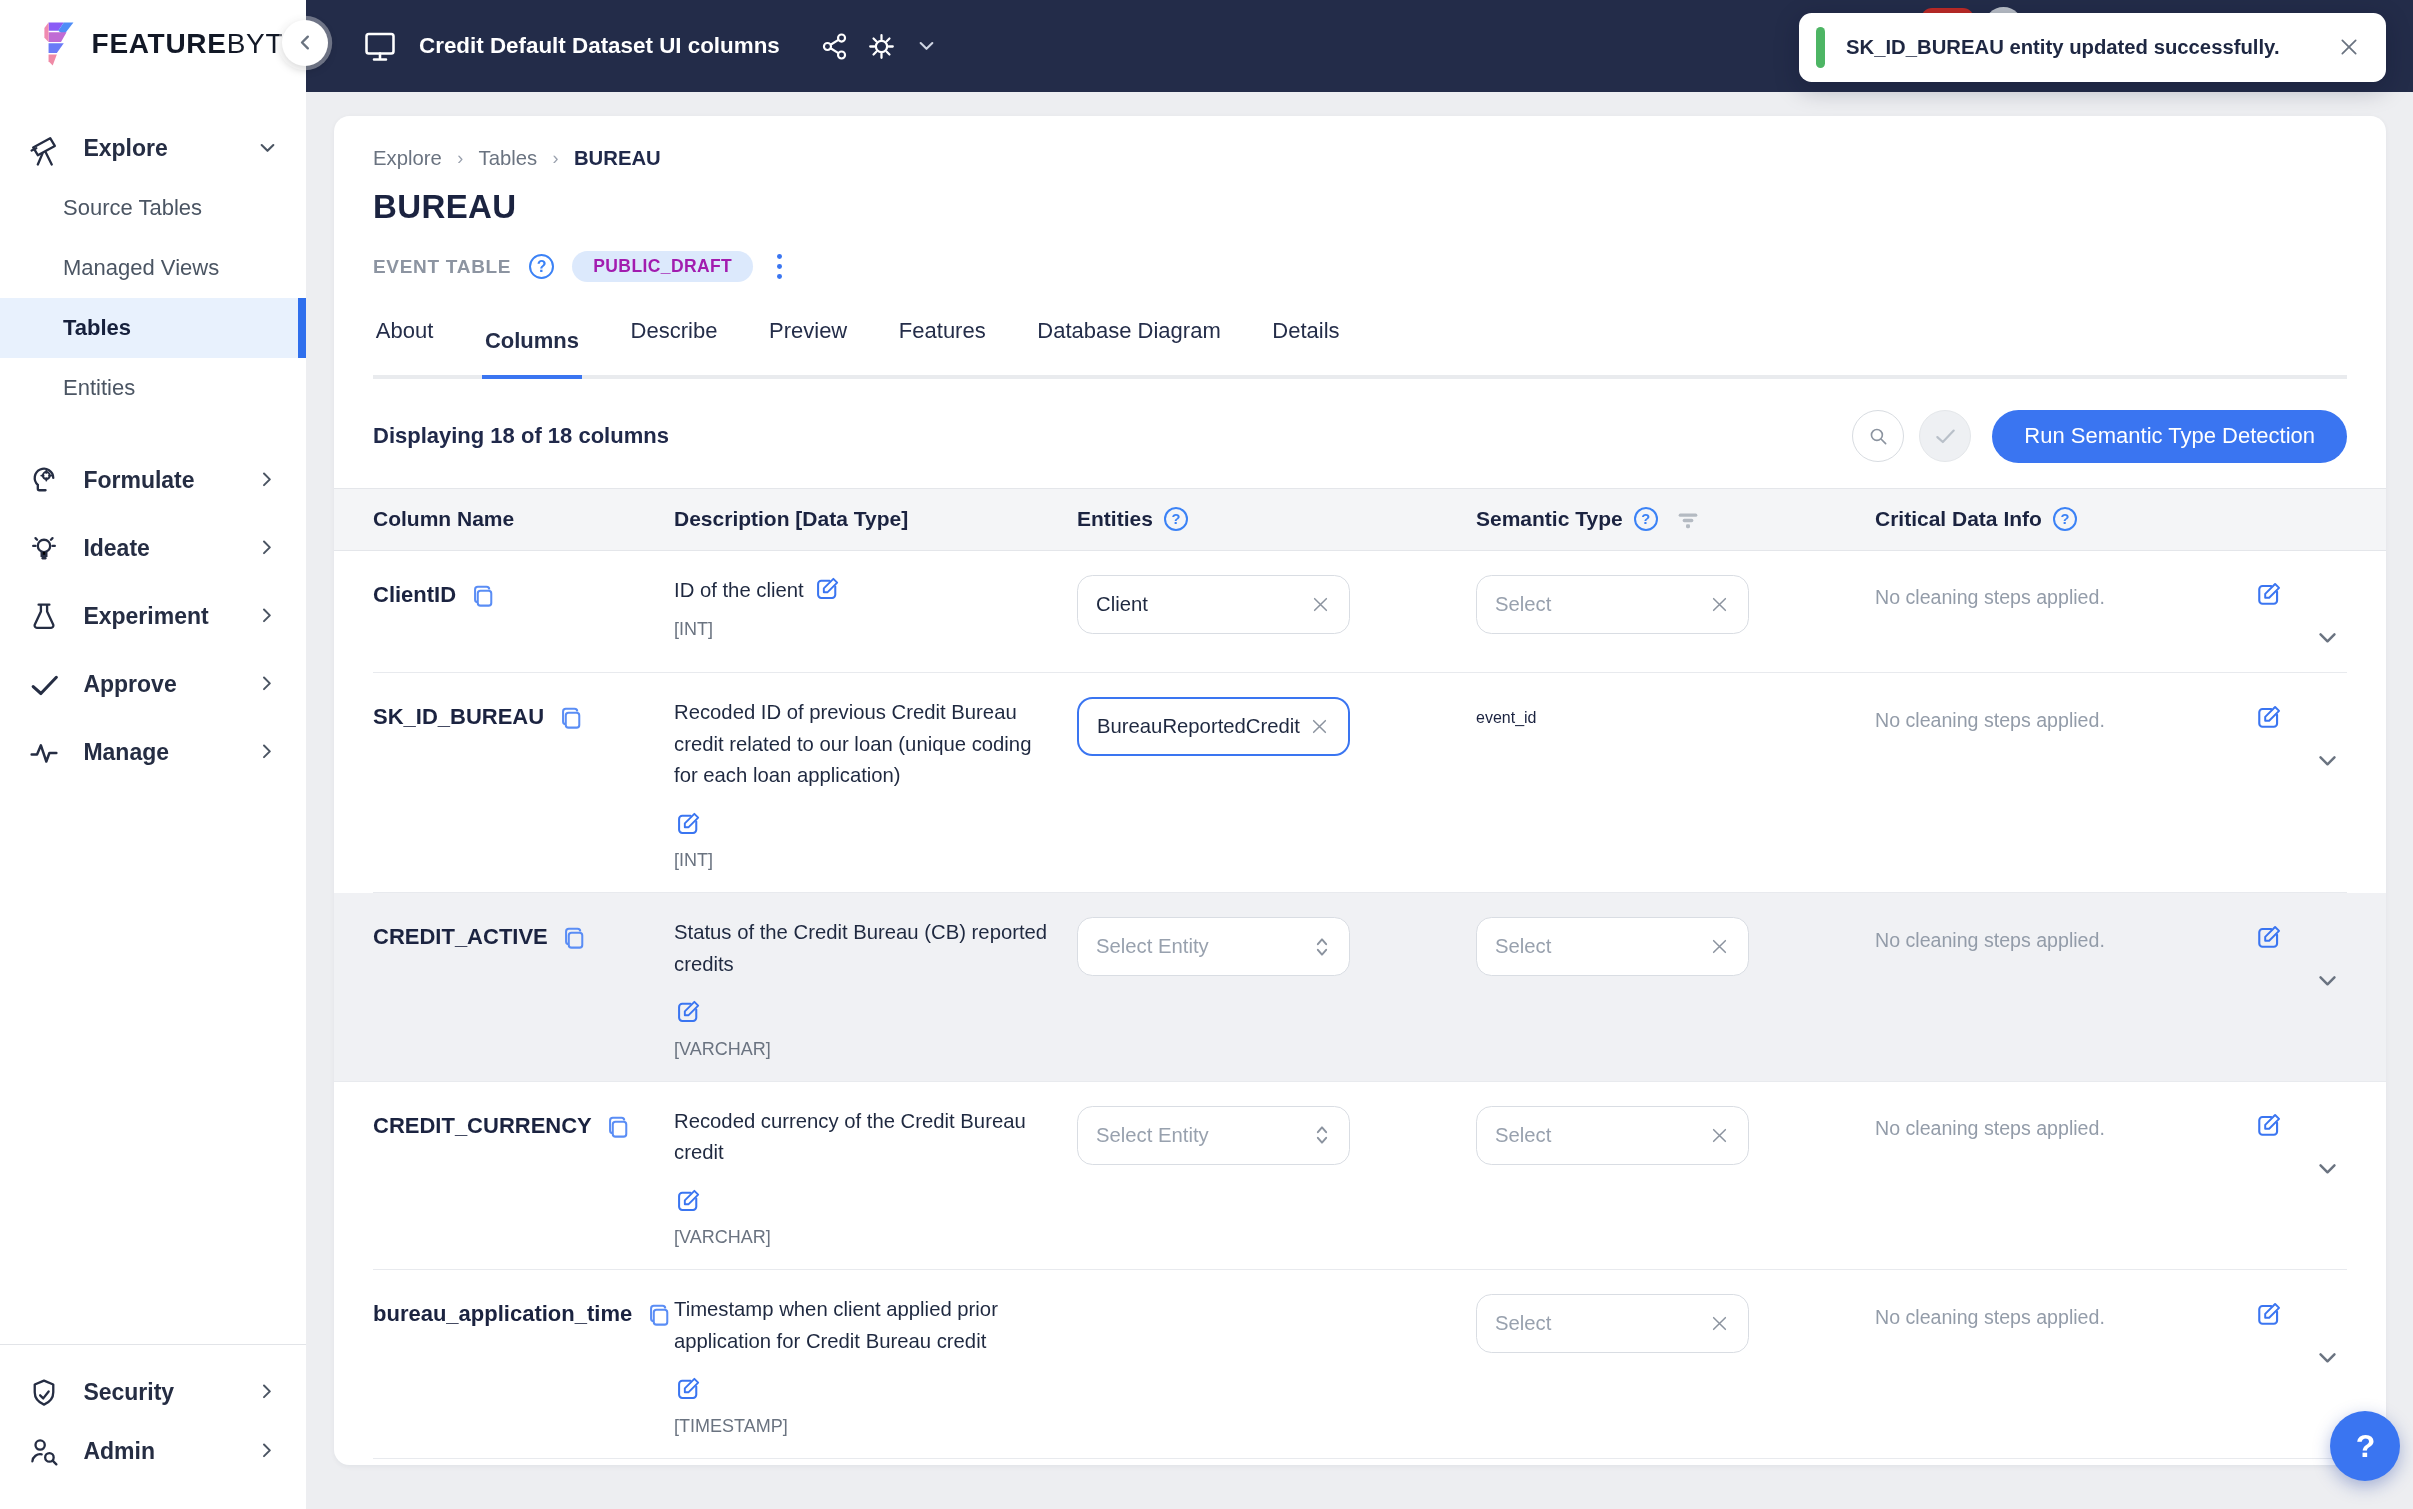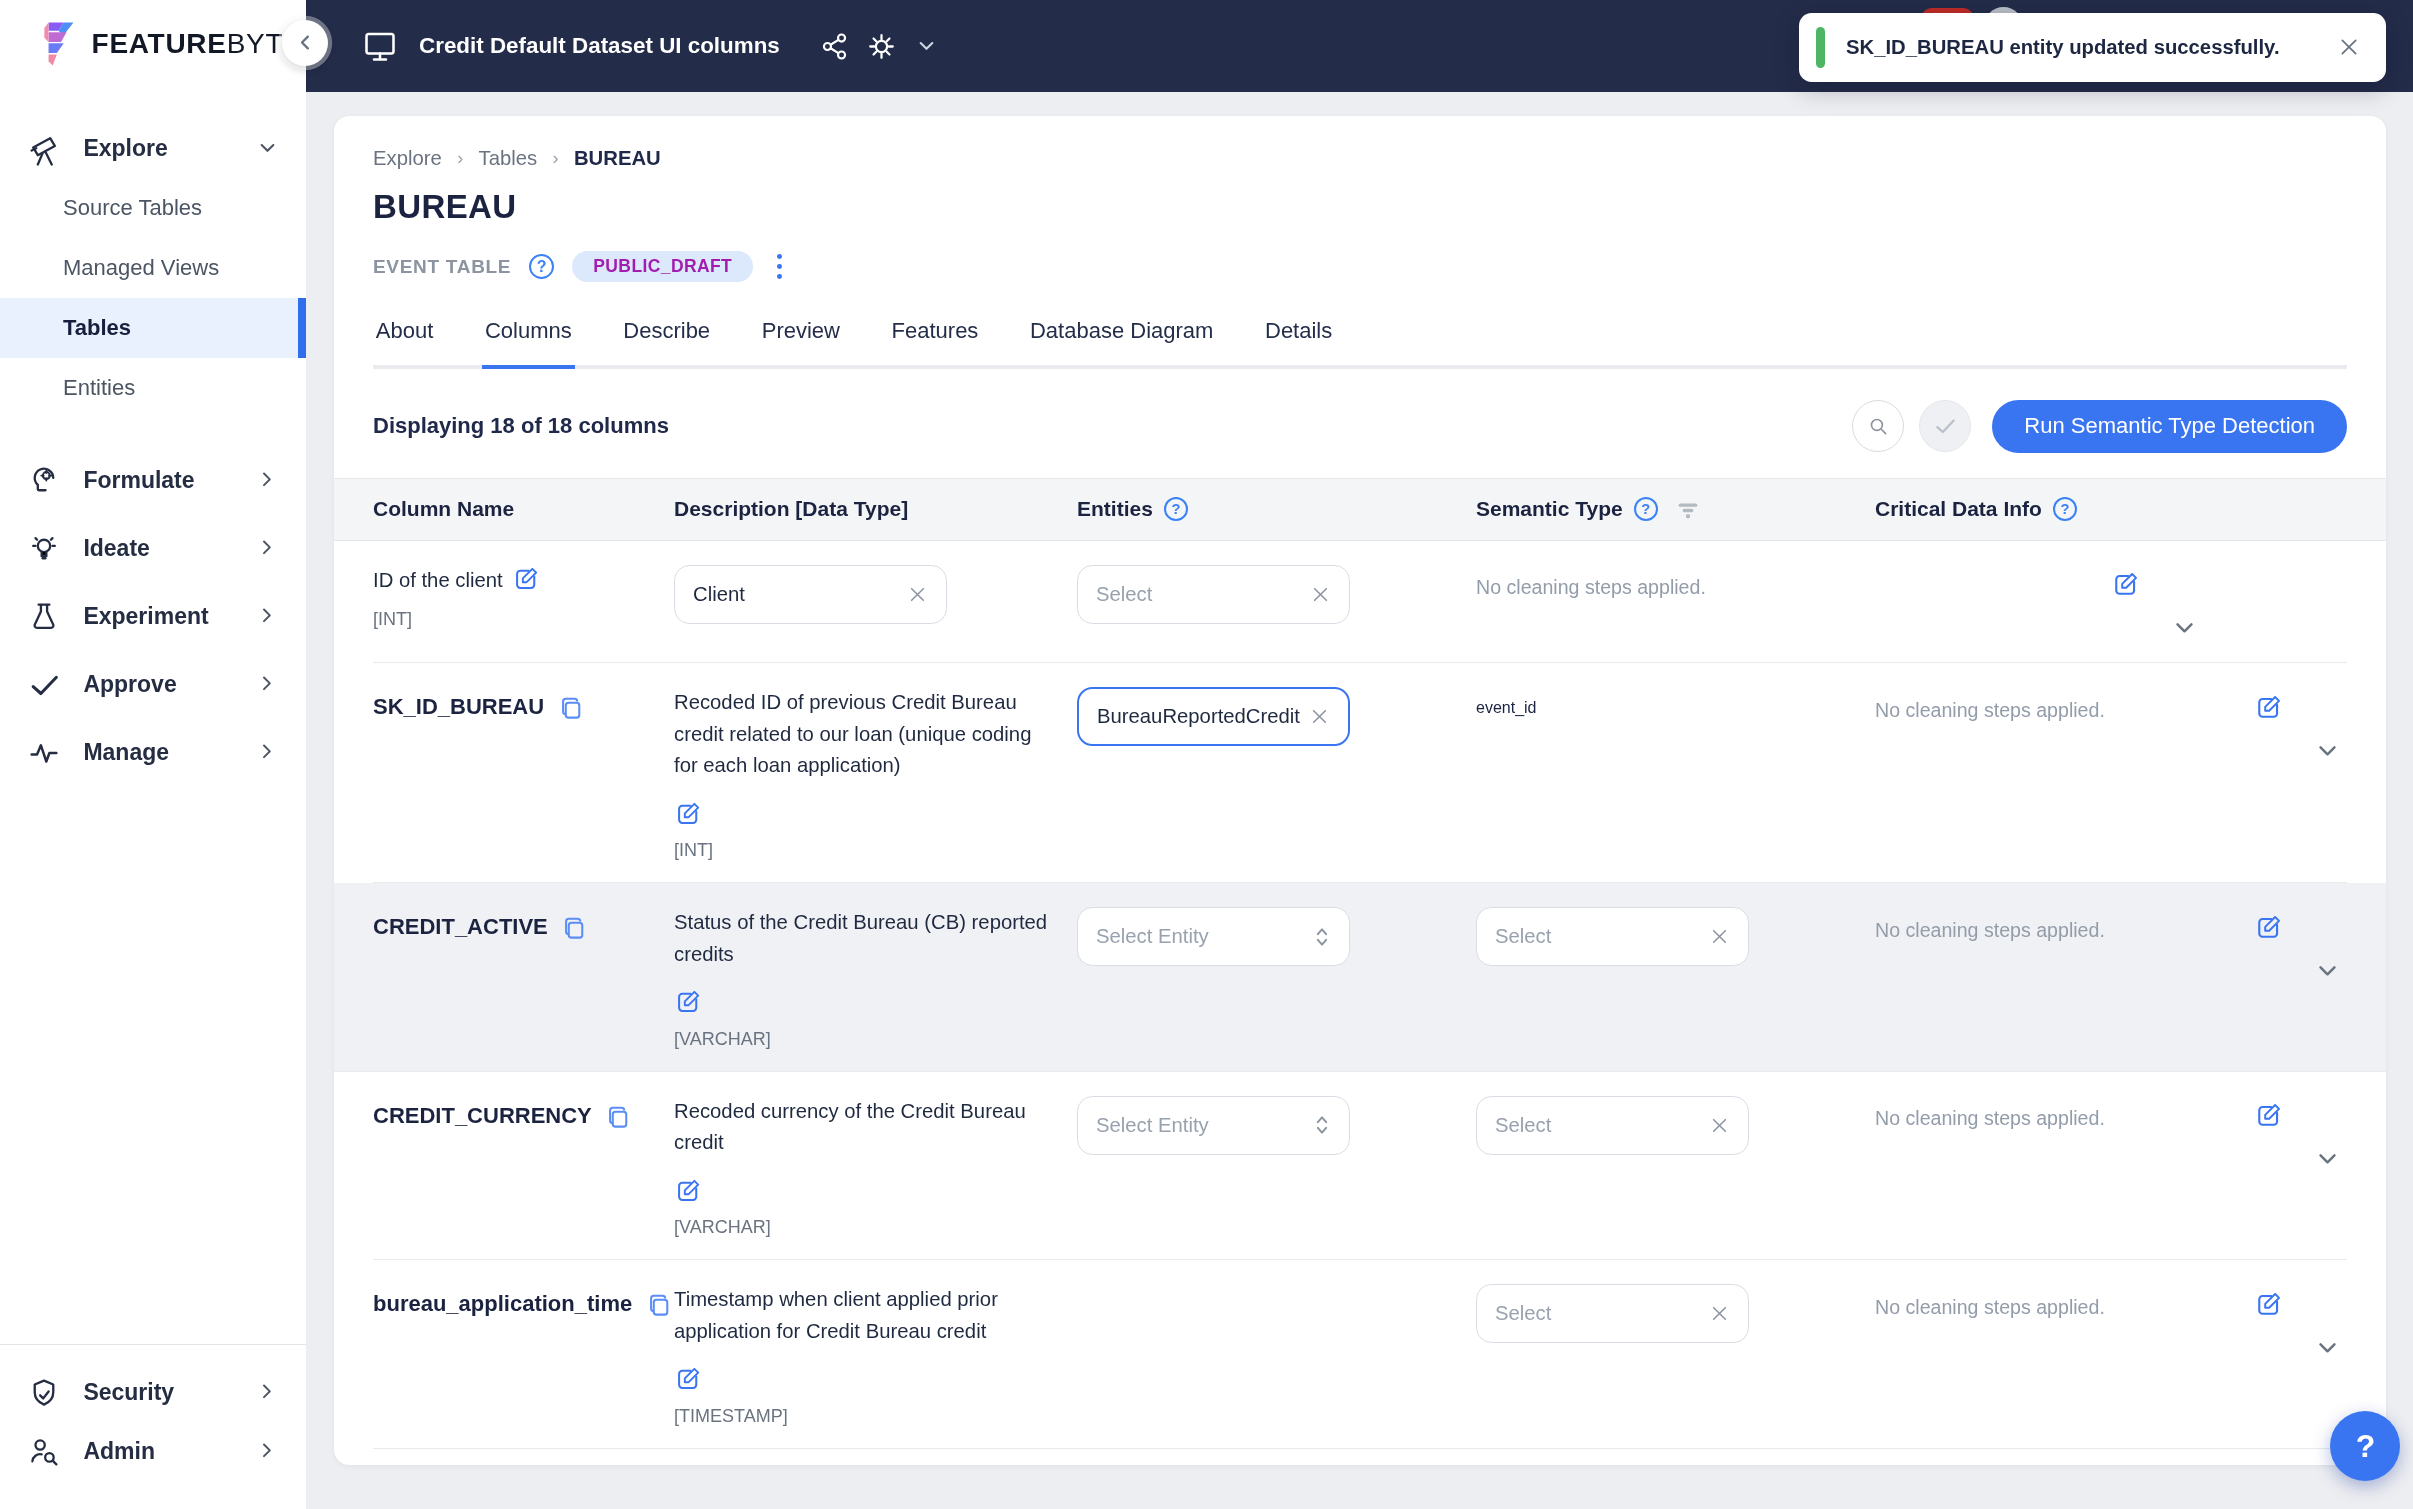--- a/index.html
+++ b/index.html
@@ -69,21 +69,21 @@
   .q-circle { width:25px; height:25px; border:2.1px solid #3b82f6; color:#3b82f6; border-radius:50%;
     font-size:16px; font-weight:700; display:inline-flex; align-items:center; justify-content:center; flex-shrink:0; }
   .status-badge { background:#dce9fc; color:#a21caf; font-size:17.5px; font-weight:700;
     padding:5px 21px; border-radius:700px; letter-spacing:0.4px; }
   .kebab { display:flex; flex-direction:column; gap:4.9px; cursor:pointer; padding:2.8px 5.6px; }
   .kebab i { width:4.9px; height:4.9px; border-radius:50%; background:#3a75f1; }
 
   .tabs { display:flex; gap:46px; margin-top:36px; border-bottom:4.2px solid #e9ebee; }
   .tab { font-size:22px; font-weight:500; color:#242d49; padding:0 2.8px 21px; cursor:pointer;
     border-bottom:4.2px solid transparent; margin-bottom:-4.2px; }
-  .tab.active { font-weight:400; border-bottom-color:#3a75f1; }
+  .tab.active { font-weight:700; border-bottom-color:#3a75f1;margin-top:10px; }
 
   .toolbar { display:flex; align-items:center; margin-top:31px; }
   .displaying { font-size:22px; font-weight:700; color:#20294a; }
   .toolbar-right { margin-left:auto; display:flex; align-items:center; gap:15.4px; }
   .circle-btn { width:52px; height:52px; border-radius:50%; display:flex; align-items:center;
     justify-content:center; cursor:pointer; }
   .circle-btn.search { background:#fff; border:1.4px solid #d8dce1; color:#8b939f; }
   .circle-btn.check { background:#eef0f3; border:1.4px solid #e4e7ea; color:#b9c0c9; }
   .circle-btn svg { width:24px; height:24px; }
   .run-btn { background:#3a75f1; color:#fff; border:none; height:53px; padding:0 32px;
@@ -430,20 +430,26 @@
               </svg>
             </div>
             <div class="th">
               <span>Critical Data Info</span>
               <span class="q-circle">?</span>
             </div>
             <div class="th"></div>
           </div>
         <div class="tbody" id="tbody">
   <div class="trow inline">
+    <div class="name-cell">
+      <span class="cname">ClientID</span>
+      <svg class="icon-copy" viewBox="0 0 40 40">
+                  <use href="#i-copy"></use>
+                </svg>
+    </div>
     <div class="desc-cell">
       <div class="desc-line">
         <span class="dtext">ID of the client</span><svg class="icon-edit inline-edit" viewBox="0 0 44 44">
                     <use href="#i-edit"></use>
                   </svg>
       </div>
 
       <div class="dtype">[INT]</div>
     </div>
     <div class="ent-cell">

